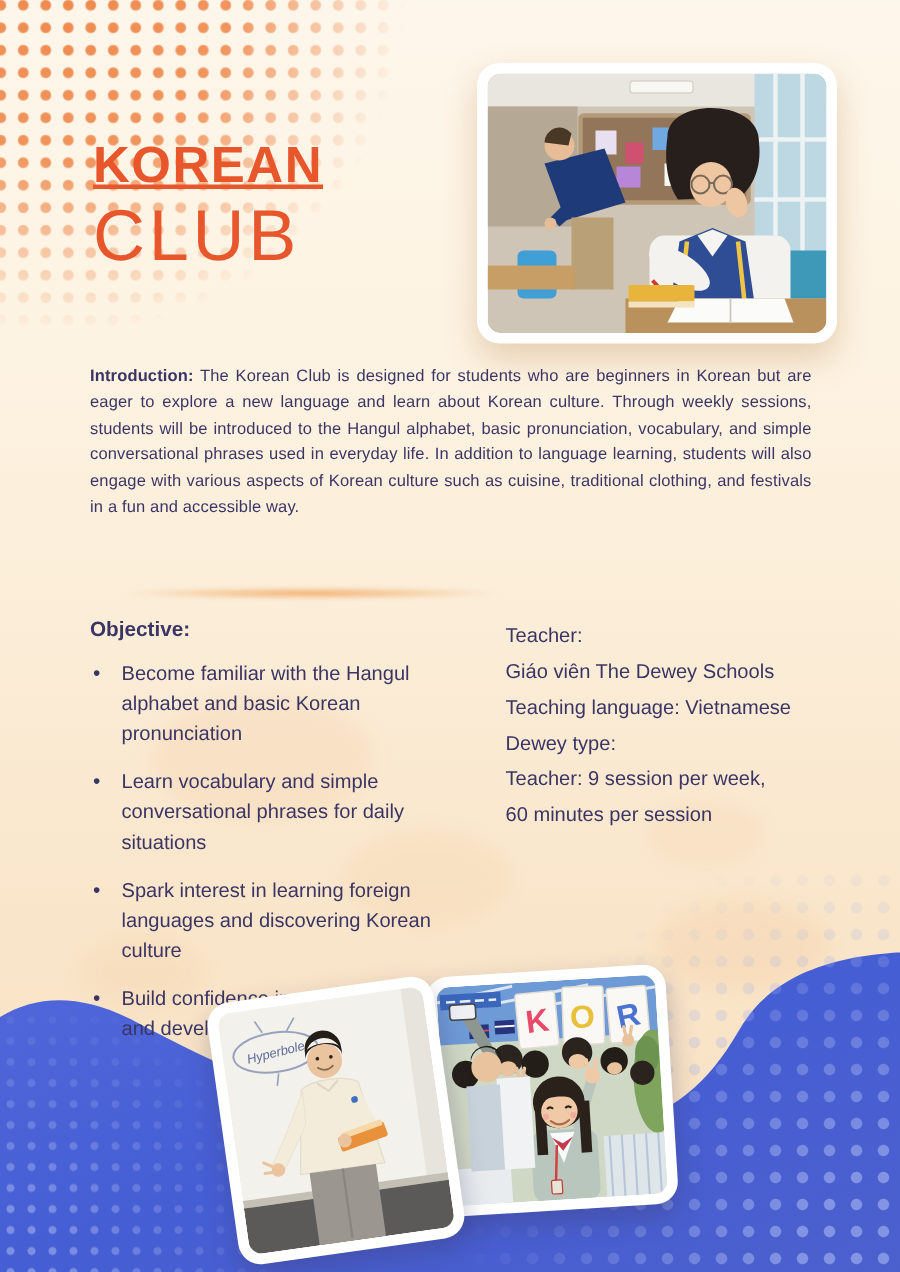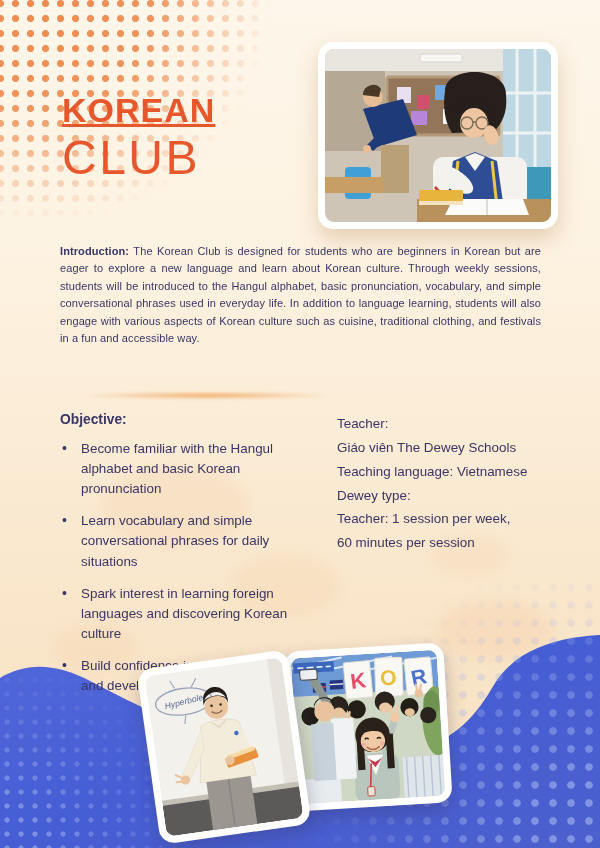--- a/index.html
+++ b/index.html
@@ -187,21 +187,21 @@
         <li class="bullet-item"><span class="bullet-marker">•</span><span>Spark interest in learning foreign languages and discovering Korean culture</span></li>
         <li class="bullet-item"><span class="bullet-marker">•</span><span>Build confidence in communication and develop basic language skills</span></li>
       </ul>
     </div>
 
     <div class="col-right">
       <div class="detail-label">Teacher:</div>
       <div>Giáo viên The Dewey Schools</div>
       <div><span class="detail-label">Teaching language:</span><span> Vietnamese</span></div>
       <div class="detail-label">Dewey type:</div>
-      <div><span class="detail-label">Teacher:</span><span> 1 session per week,</span></div>
+      <div><span class="detail-label">Teacher:</span><span> 9 session per week,</span></div>
       <div>60 minutes per session</div>
     </div>
   </div>
 
   <div class="photo-card photo-whiteboard">
     <span class="photo-inner">
       <svg class="scene" viewBox="0 0 136 160" preserveAspectRatio="none" aria-hidden="true">
         <rect width="136" height="160" fill="#f3f1ec"></rect>
         <rect x="122" y="0" width="14" height="160" fill="#e7e4dd"></rect>
         <rect x="0" y="124" width="136" height="5" fill="#c5c0b5"></rect>

